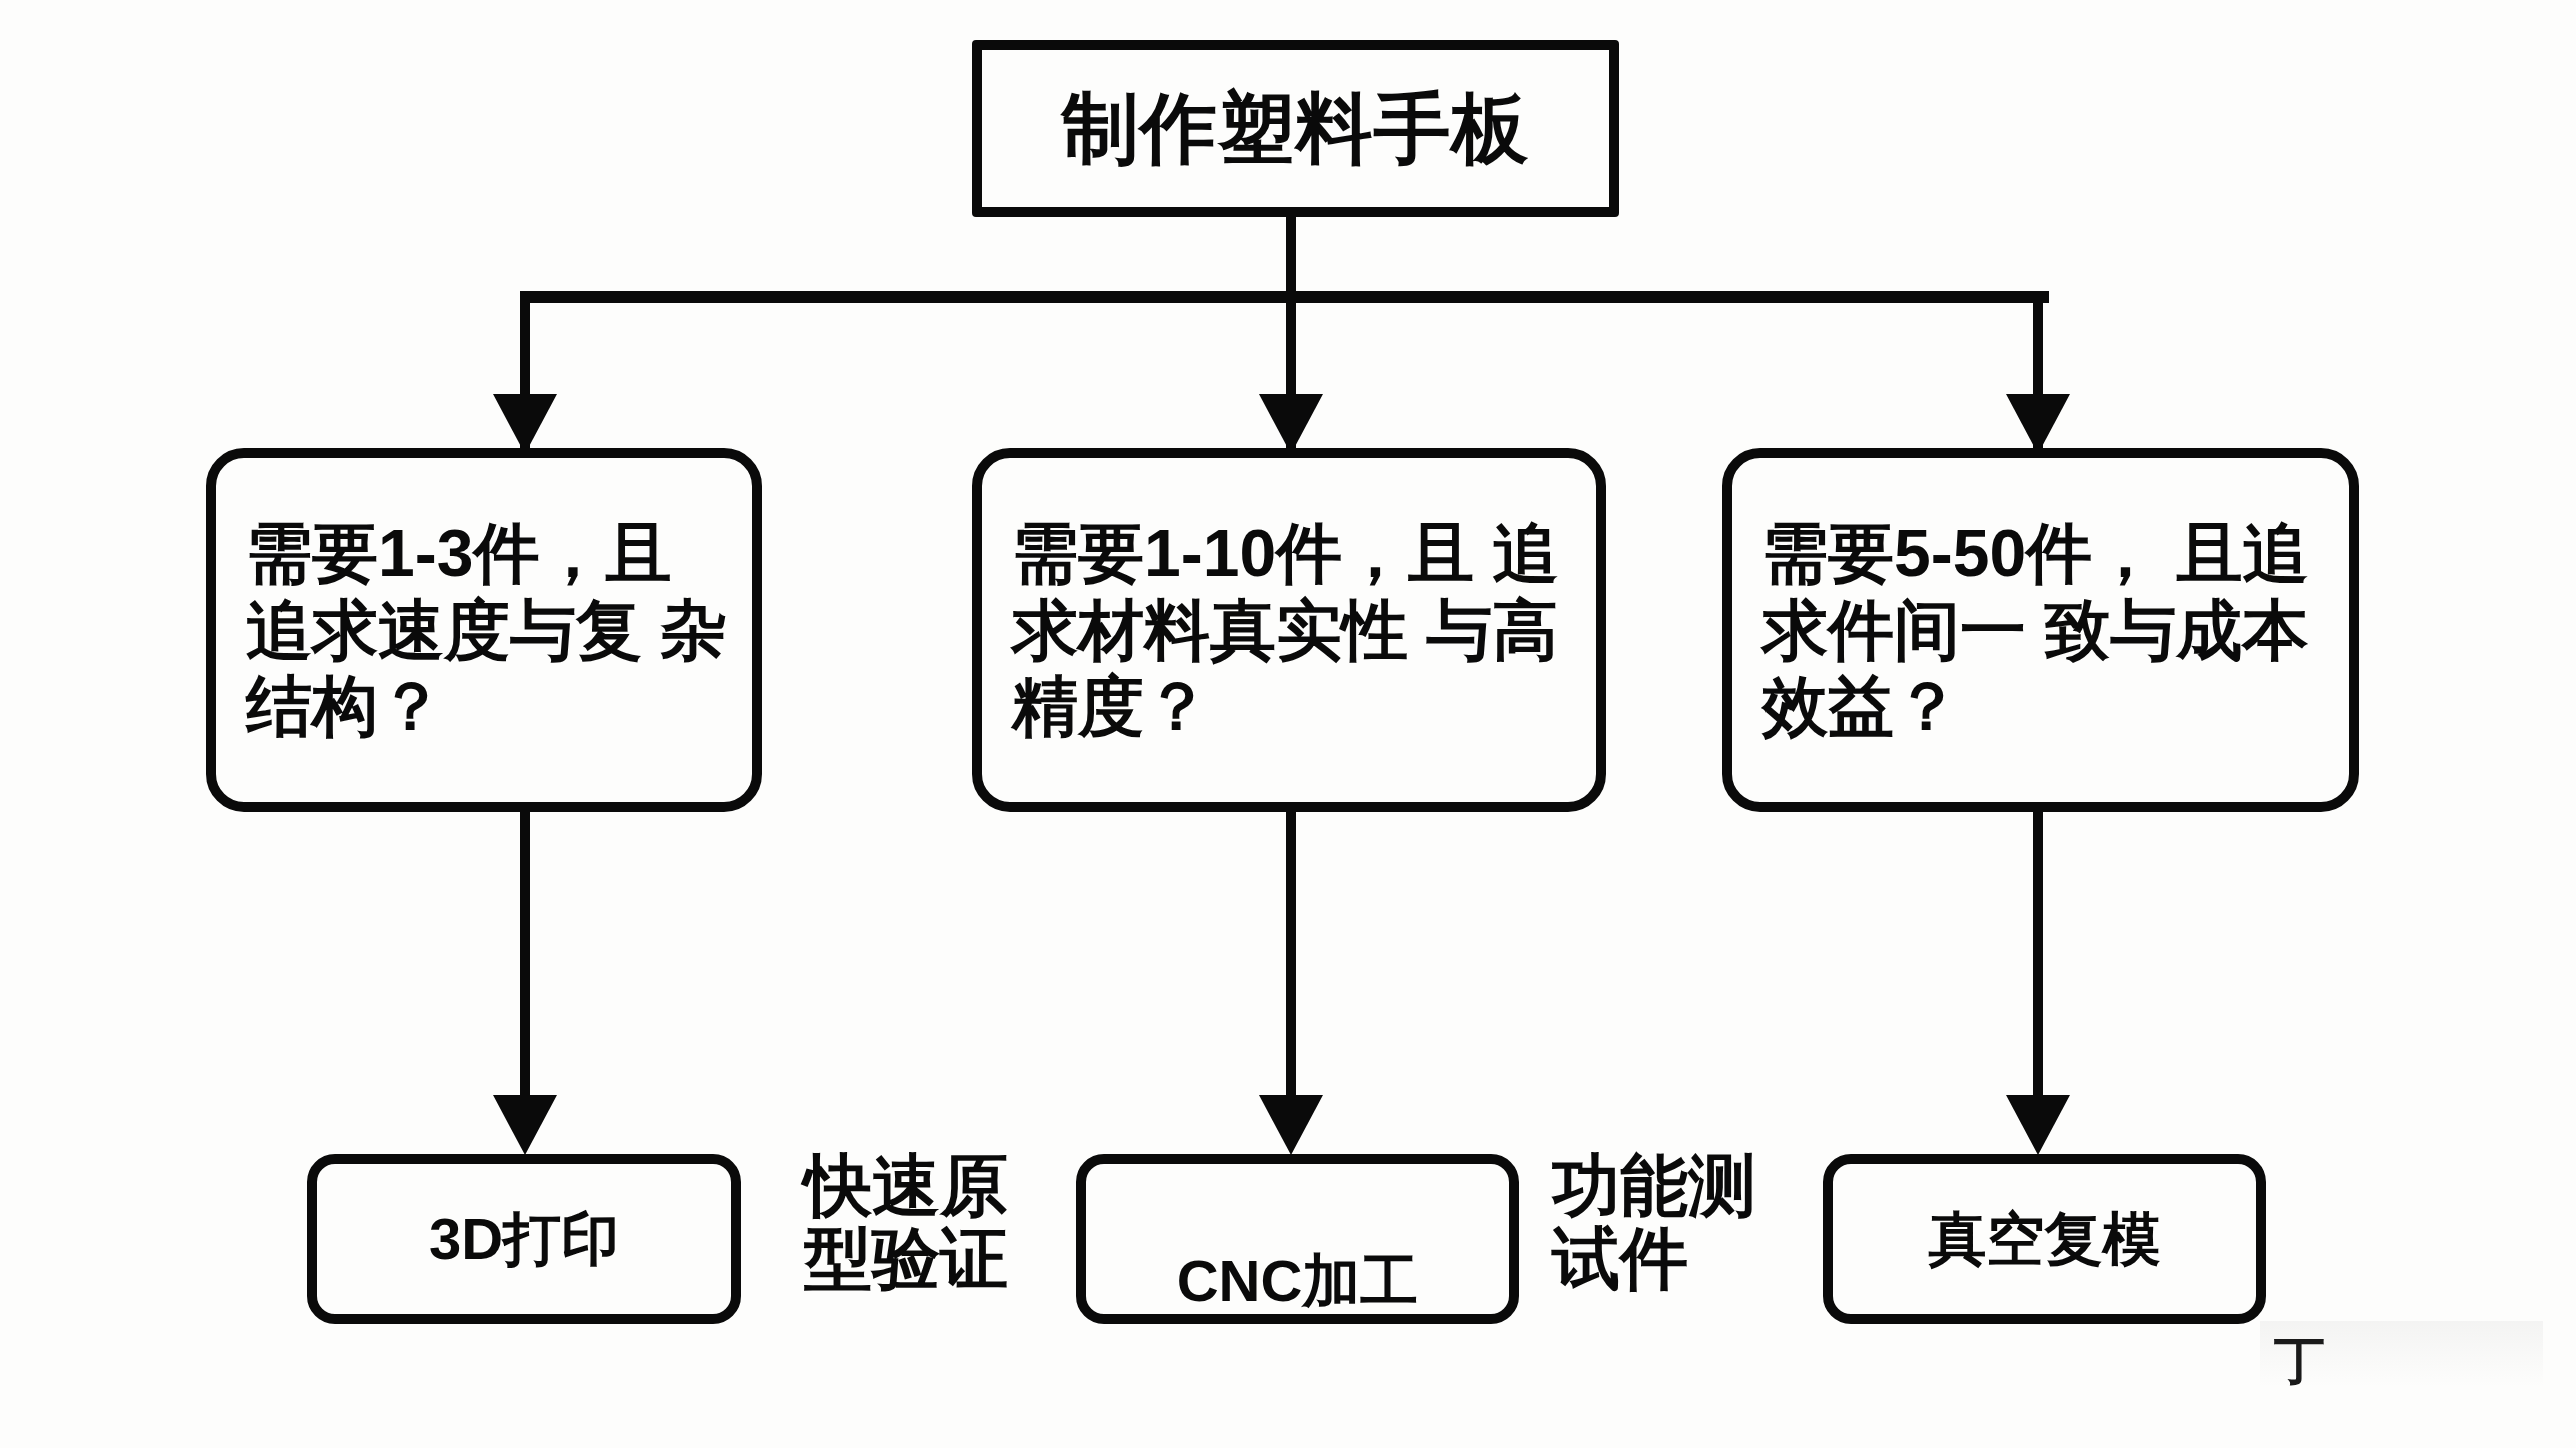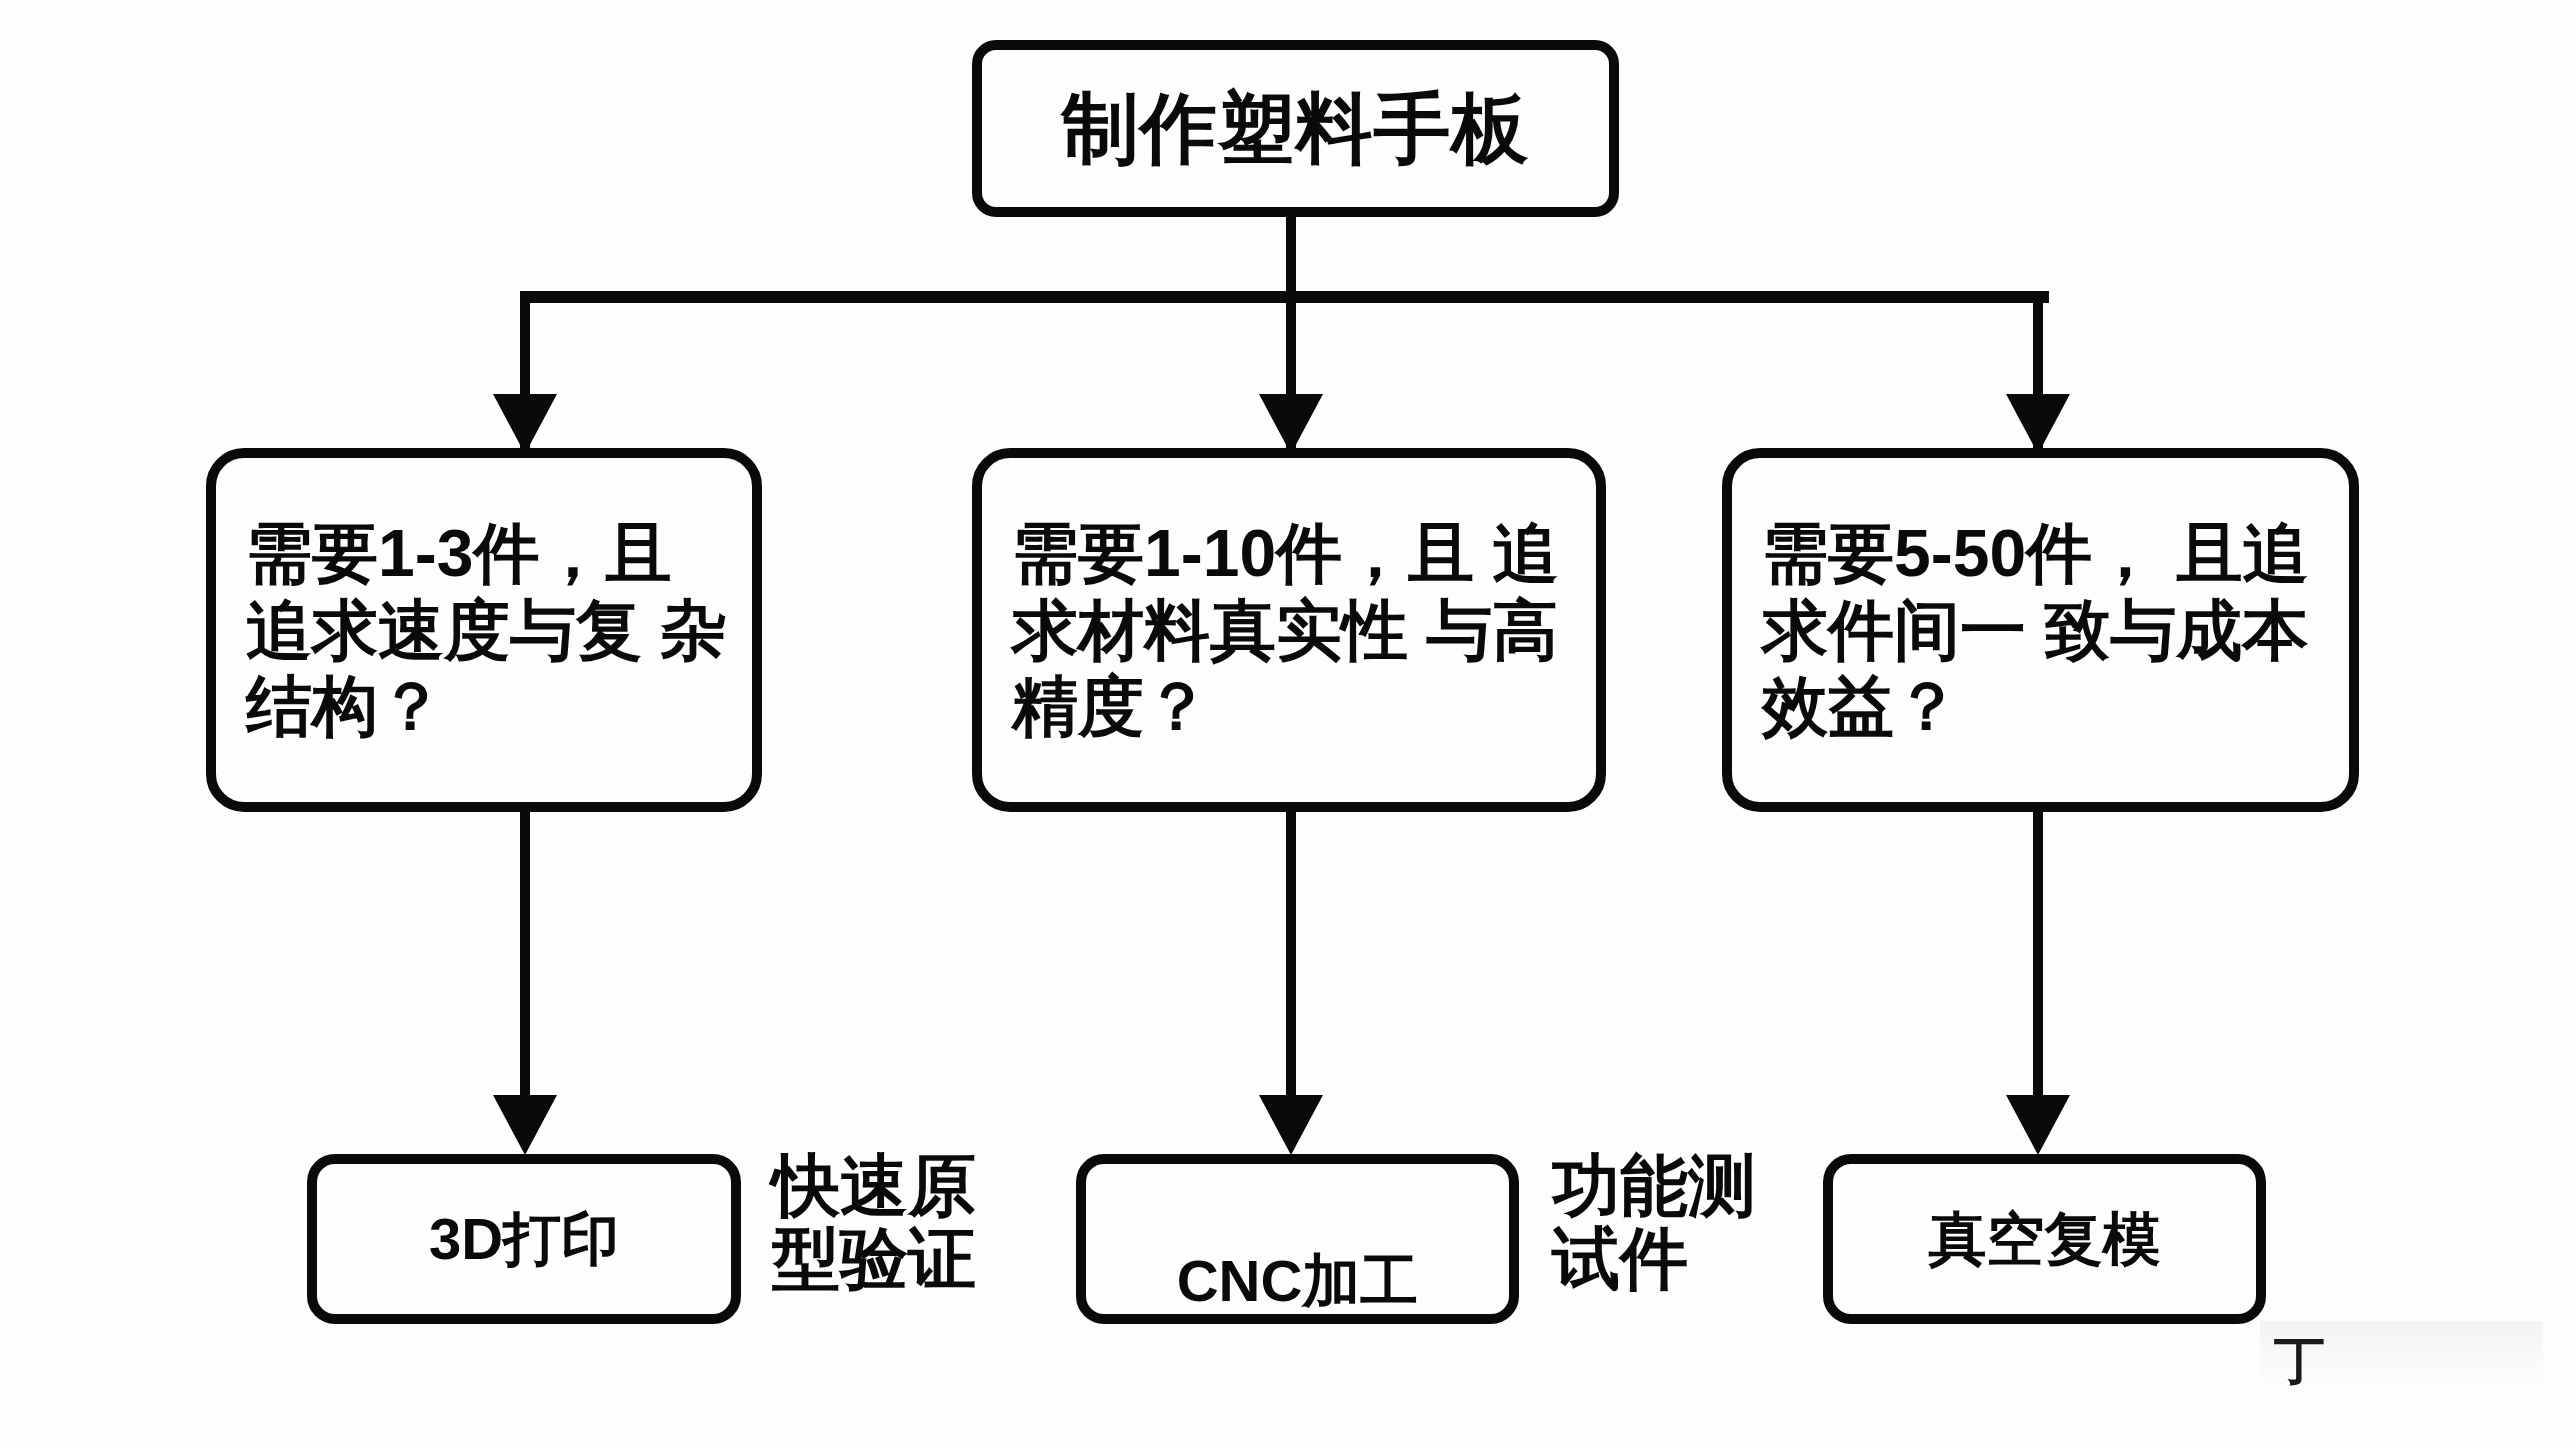--- a/index.html
+++ b/index.html
@@ -11,21 +11,21 @@
     overflow:hidden;
     position:relative;
   }
   #stage{position:absolute;left:0;top:0;width:2576px;height:1448px;}
 
   
   .node{
     position:absolute;
     box-sizing:border-box;
     border:10.4px solid #0a0a0a;
-    border-radius:24px;
+    border-radius:4px;
     background:#fdfdfc;
     display:flex;
     align-items:center;
     color:#0a0a0a;
     font-weight:700;
     line-height:1.16;
     z-index:3;
   }
 
   
@@ -66,21 +66,21 @@
   .side-label{
     position:absolute;
     color:#0a0a0a;
     font-weight:700;
     font-size:68px;
     line-height:1.08;
     width:236px;
     white-space:pre-line;
     z-index:3;
   }
-  #side-0{left:772px;top:1149px;}
+  #side-0{left:772px;top:1149px;text-align:right;}
   #side-1{left:1552px;top:1149px;}
   #side-2{left:2299px;top:1145px;}
 
   
   .vline{position:absolute;background:#0a0a0a;width:10.4px;z-index:1;}
   .hline{position:absolute;background:#0a0a0a;height:12.3px;z-index:1;}
   .arrowhead{
     position:absolute;width:0;height:0;
     border-left:32px solid transparent;
     border-right:32px solid transparent;

